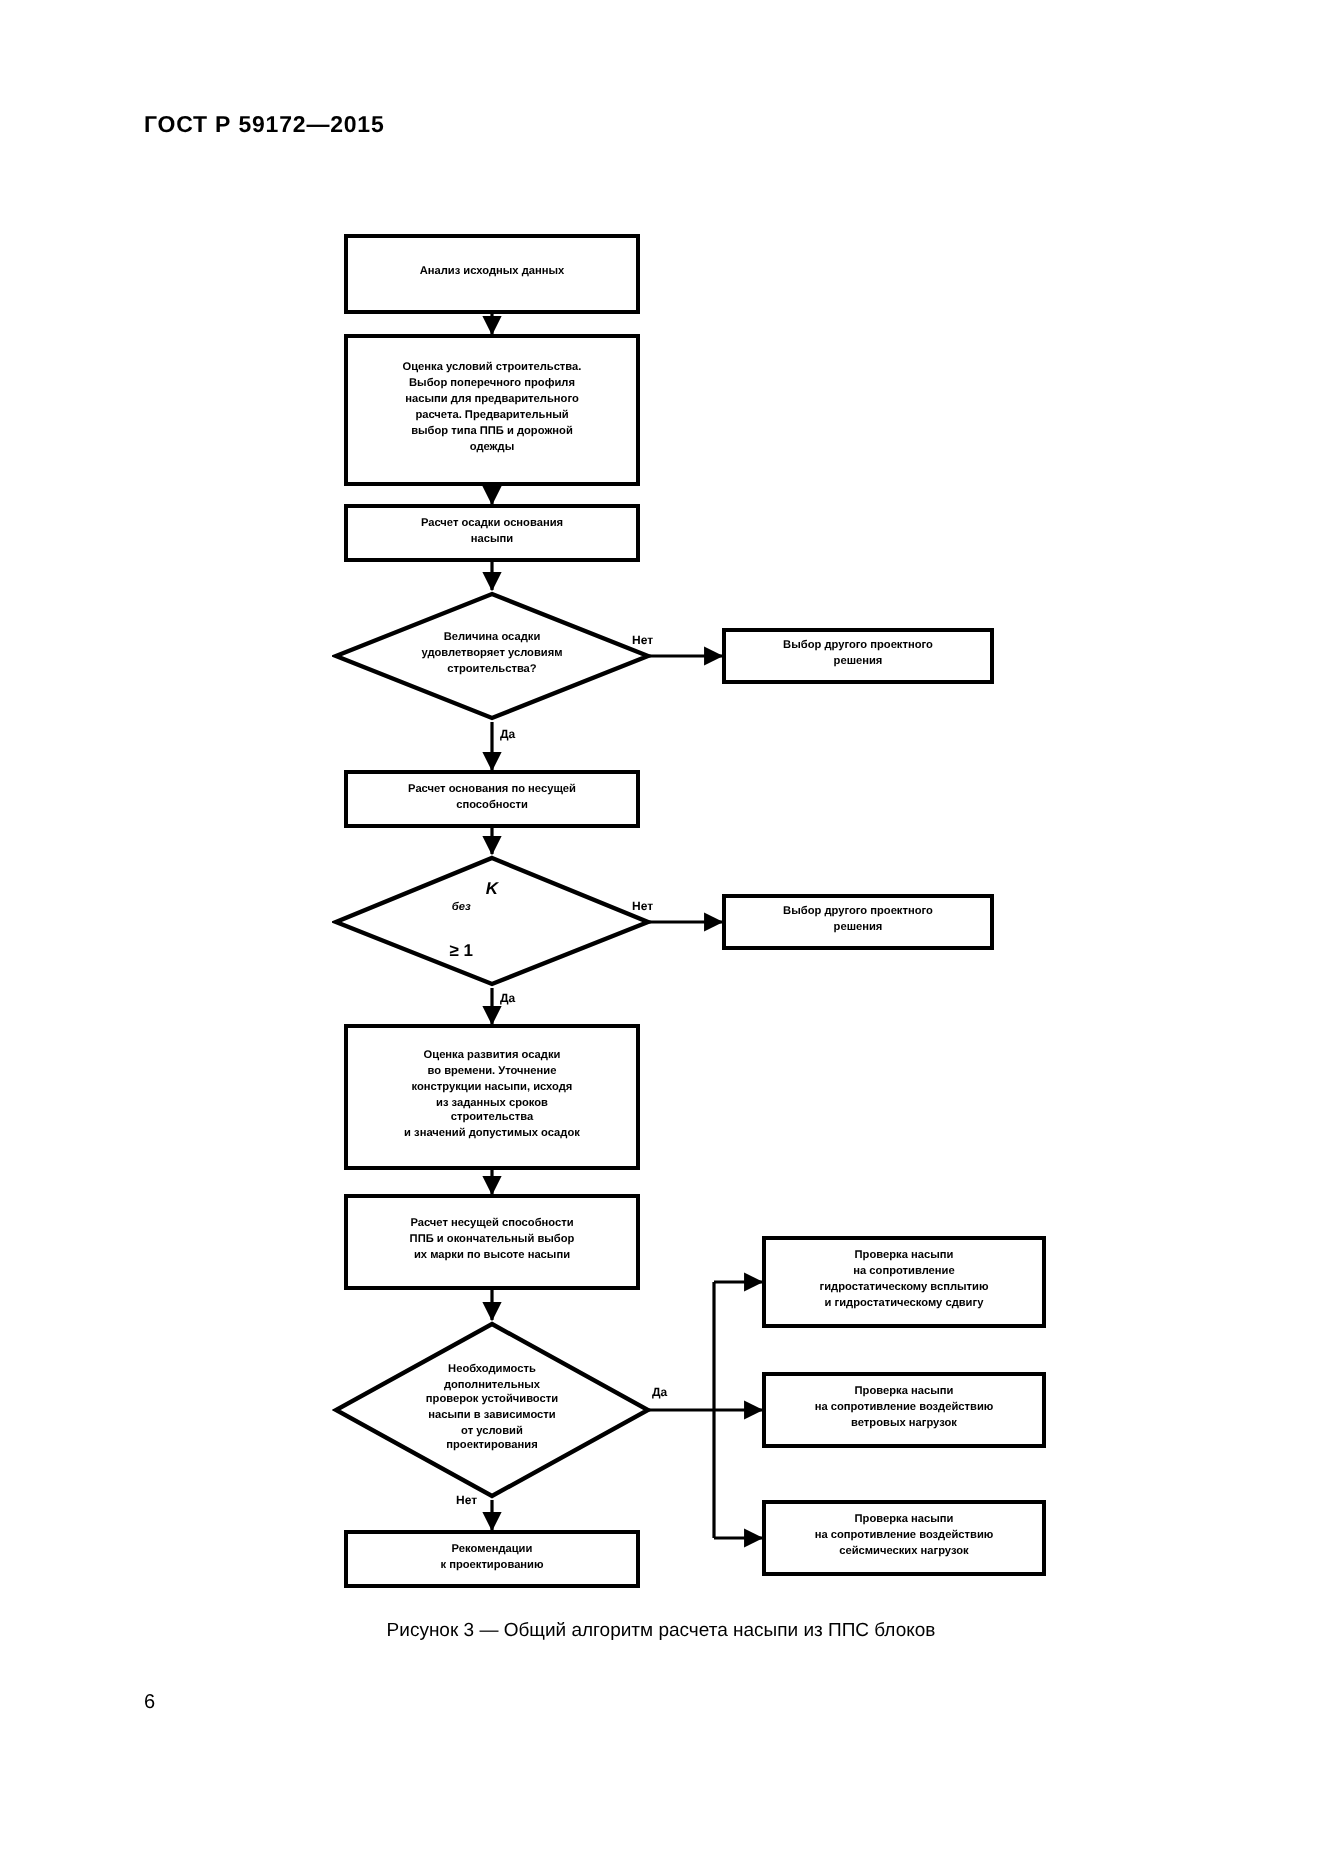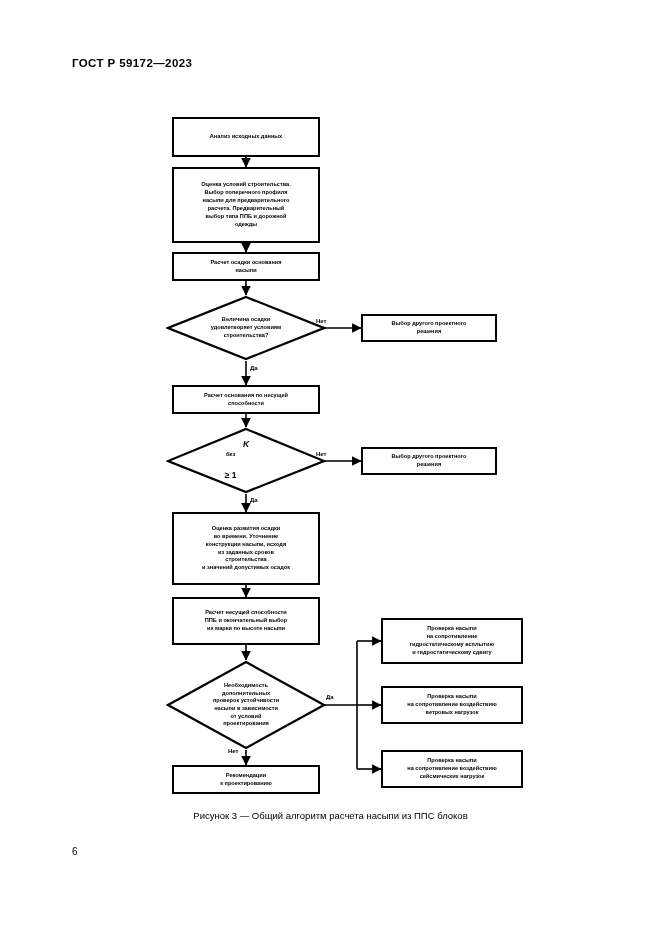--- a/index.html
+++ b/index.html
@@ -121,21 +121,21 @@
     left: 0;
     top: 0;
     pointer-events: none;
   }
 </style>
 </head>
 <body>
 
 <div id="page">
 
-  <div class="doc-header">ГОСТ Р 59172—2023</div>
+  <div class="doc-header">ГОСТ Р 59172—2015</div>
 
 
   <div id="chart">
 
     <svg id="wires" width="661" height="935">
       <defs>
         <marker id="ah" markerWidth="7" markerHeight="7" refX="5.6" refY="3" orient="auto">
           <path d="M0,0 L6,3 L0,6 z" fill="#000"></path>
         </marker>
       </defs>

